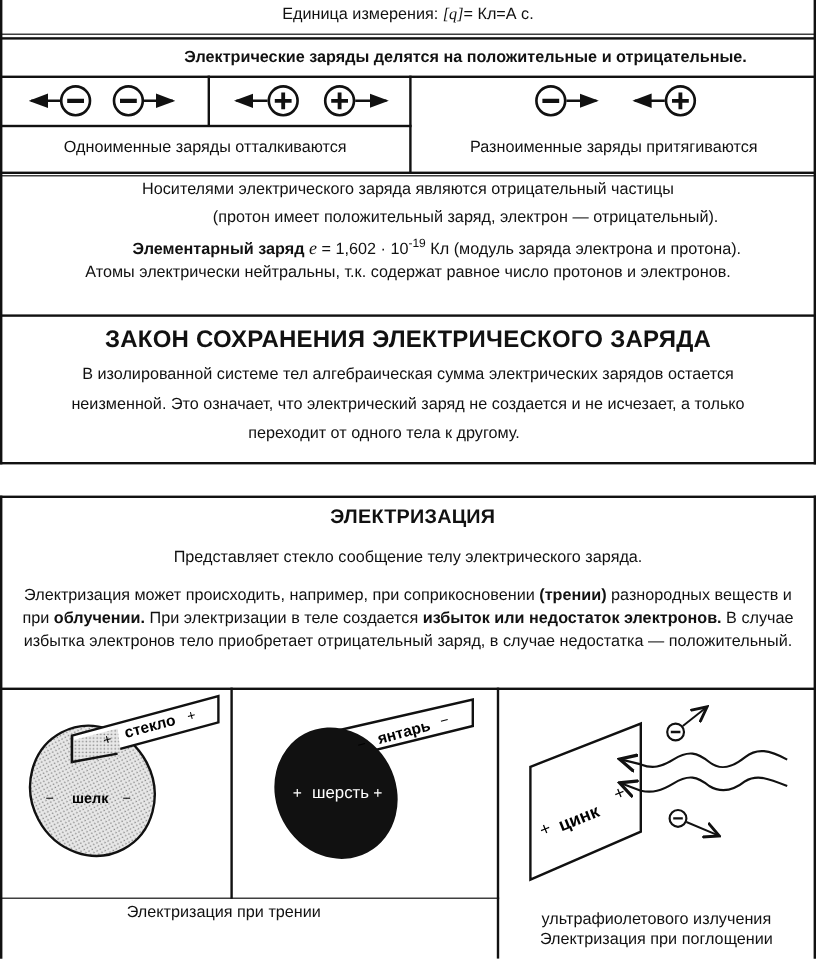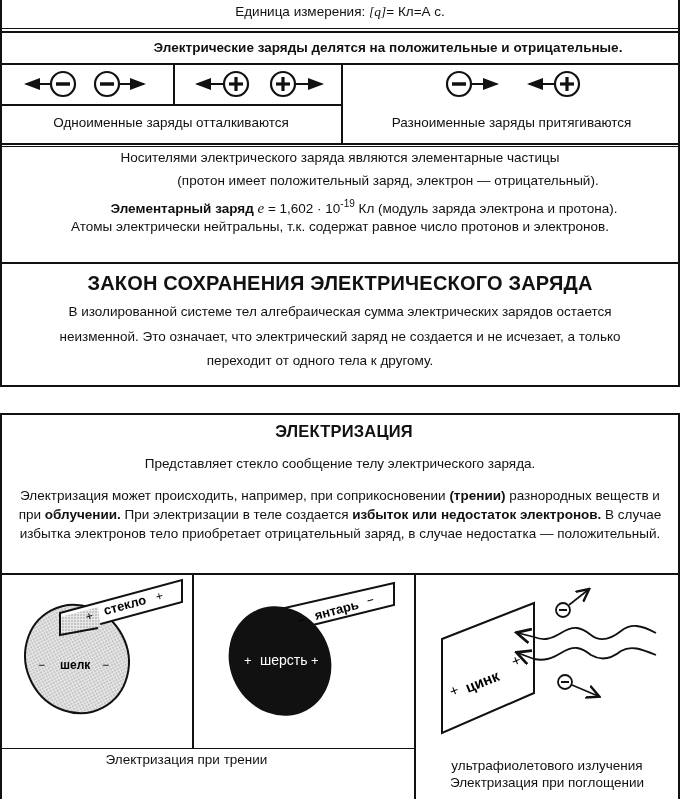--- a/index.html
+++ b/index.html
@@ -89,21 +89,21 @@
     <circle cx="224" cy="20" r="12" fill="#fff" stroke="#111" stroke-width="2.2"></circle>
     <line x1="217" y1="20" x2="231" y2="20" stroke="#111" stroke-width="3.2"></line>
     <line x1="224" y1="13" x2="224" y2="27" stroke="#111" stroke-width="3.2"></line>
   </g>
 </svg>
 <div class="txt" style="left:343px;top:115px;width:337px;">Разноименные заряды притягиваются</div>
 
 <div class="hline" style="left:0;top:143px;width:680px;"></div>
 <div class="hline" style="left:0;top:146px;width:680px;height:1px;"></div>
 
-<div class="txt" style="left:0;top:150px;width:680px;">Носителями электрического заряда являются элементарные частицы</div>
+<div class="txt" style="left:0;top:150px;width:680px;">Носителями электрического заряда являются отрицательный частицы</div>
 <div class="txt" style="left:0;top:173px;width:680px;margin-left:48px;">(протон имеет положительный заряд, электрон — отрицательный).</div>
 <div class="txt" style="left:0;top:196px;width:680px;">
   <span class="bold">Элементарный заряд</span>
   <span style="font-family:'Liberation Serif',serif;font-style:italic;font-size:15px;">e</span><span> = 1,602 · 10</span><sup style="font-size:10px;">-19</sup><span> Кл (модуль заряда электрона и протона).</span>
 </div>
 <div class="txt" style="left:0;top:219px;width:680px;">Атомы электрически нейтральны, т.к. содержат равное число протонов и электронов.</div>
 
 <div class="hline" style="left:0;top:262px;width:680px;"></div>
 
 <div class="txt title" style="left:0;top:273px;width:680px;font-size:20px;line-height:20px;">ЗАКОН СОХРАНЕНИЯ ЭЛЕКТРИЧЕСКОГО ЗАРЯДА</div>

